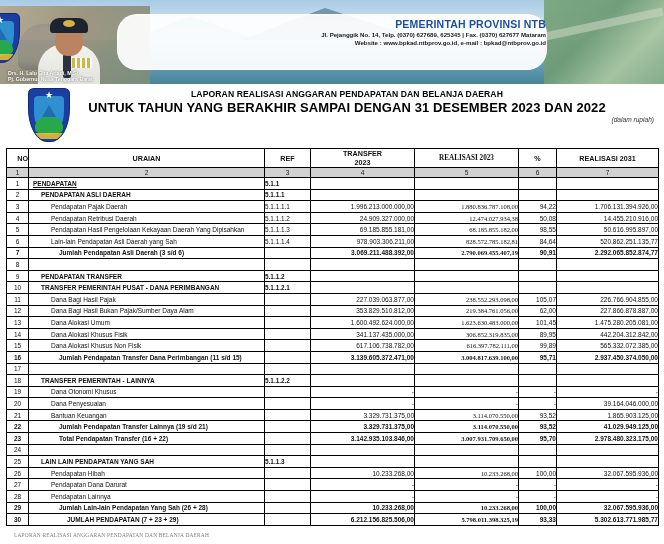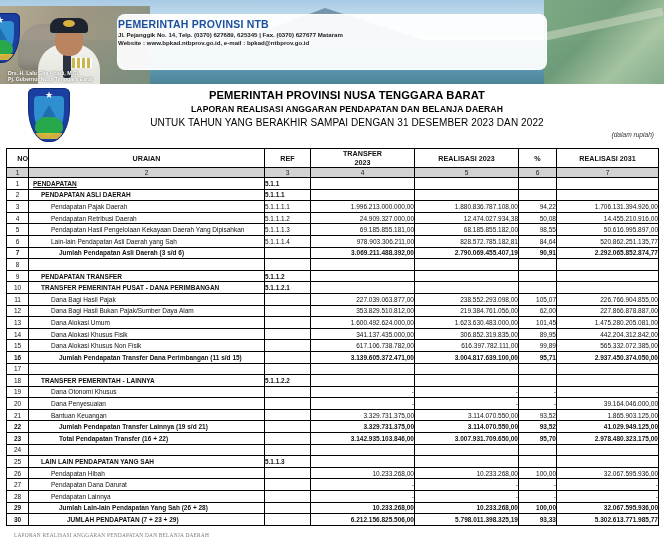--- a/index.html
+++ b/index.html
@@ -98,23 +98,23 @@
     position: absolute; left: 0px; top: 70px; width: 152px;
     color: #ffffff; font-size: 5.2px; line-height: 6.4px; font-weight: bold;
     text-align: left; padding-left: 8px;
     text-shadow: 0 0 2px rgba(0,0,0,.7);
   }
 
   
   .plate {
     position: absolute; left: 117px; top: 14px; width: 430px; height: 56px;
     background: rgba(255,255,255,.93);
-    border-radius: 8px;
+    border-radius: 20px;
     border: 1px solid rgba(255,255,255,.9);
-    text-align: left;
+    text-align: right;
     padding-top: 3px;
   }
   .plate-l1 {
     font-size: 10.5px; font-weight: bold; color: #1b4f9c; letter-spacing: .2px;
     line-height: 12px;
   }
   .plate-l2 {
     font-size: 16.5px; font-weight: bold; color: #16498f; letter-spacing: .1px;
     line-height: 19px; white-space: nowrap;
   }
@@ -170,21 +170,21 @@
   }
   .doc-crest {
     position: absolute; left: 28px; top: 4px; width: 42px; height: 54px;
   }
   .doc-titles {
     text-align: center;
     padding-left: 30px;
   }
   .dt1 { font-size: 11.2px; font-weight: bold; color: #000; line-height: 15px; letter-spacing: .1px; }
   .dt2 { font-size: 8.6px; font-weight: bold; color: #000; line-height: 13px; letter-spacing: .1px; }
-  .dt3 { font-size: 10px; font-weight: normal; color: #000; line-height: 13px; letter-spacing: .1px; }
+  .dt3 { font-size: 13px; font-weight: bold; color: #000; line-height: 13px; letter-spacing: .1px; }
   .currency-note {
     text-align: right; padding-right: 10px;
     font-size: 6.6px; font-style: italic; color: #333; line-height: 9px;
     margin-top: 1px;
   }
 
   
   .tbl-wrap { padding: 0 6px; }
   table.rep {
     width: 652px;
@@ -196,21 +196,21 @@
   table.rep td, table.rep th {
     border: 0.8px solid #000;
     padding: 0;
     height: 11.6px;
     vertical-align: middle;
   }
   .c-no   { width: 22px; text-align: center; }
   .c-ur   { width: 236px; margin-left: 48px; }
   .c-ref  { width: 46px; padding-left: 3px; }
   .c-ang  { width: 104px; text-align: right; padding-right: 4px; }
-  .c-r23  { width: 104px; text-align: right; padding-right: 4px; }
+  .c-r23  { width: 104px; text-align: right; padding-right: 4px; font-family: Liberation Serif, serif; }
   .c-pct  { width: 38px; text-align: right; padding-right: 5px; }
   .c-r22  { width: 102px; text-align: right; padding-right: 4px; }
 
   thead th {
     background: #ffffff;
     font-size: 7.2px; font-weight: bold; text-align: center;
     height: 22px;
   }
   thead th.hno { text-align: right; }
   tr.numrow td {
@@ -289,21 +289,20 @@
 
 <div class="doc-head">
   <div class="doc-crest shield">
     <div class="shield-inner"></div>
     <div class="shield-star">★</div>
     <div class="shield-peak"></div>
     <div class="shield-green"></div>
     <div class="shield-ribbon"></div>
   </div>
   <div class="doc-titles">
-    <div class="dt1">PEMERINTAH PROVINSI NUSA TENGGARA BARAT</div>
     <div class="dt2">LAPORAN REALISASI ANGGARAN PENDAPATAN DAN BELANJA DAERAH</div>
     <div class="dt3">UNTUK TAHUN YANG BERAKHIR SAMPAI DENGAN 31 DESEMBER 2023 DAN 2022</div>
   </div>
   <div class="currency-note">(dalam rupiah)</div>
 </div>
 
 <div class="tbl-wrap">
   <table class="rep">
     <thead>
       <tr>

